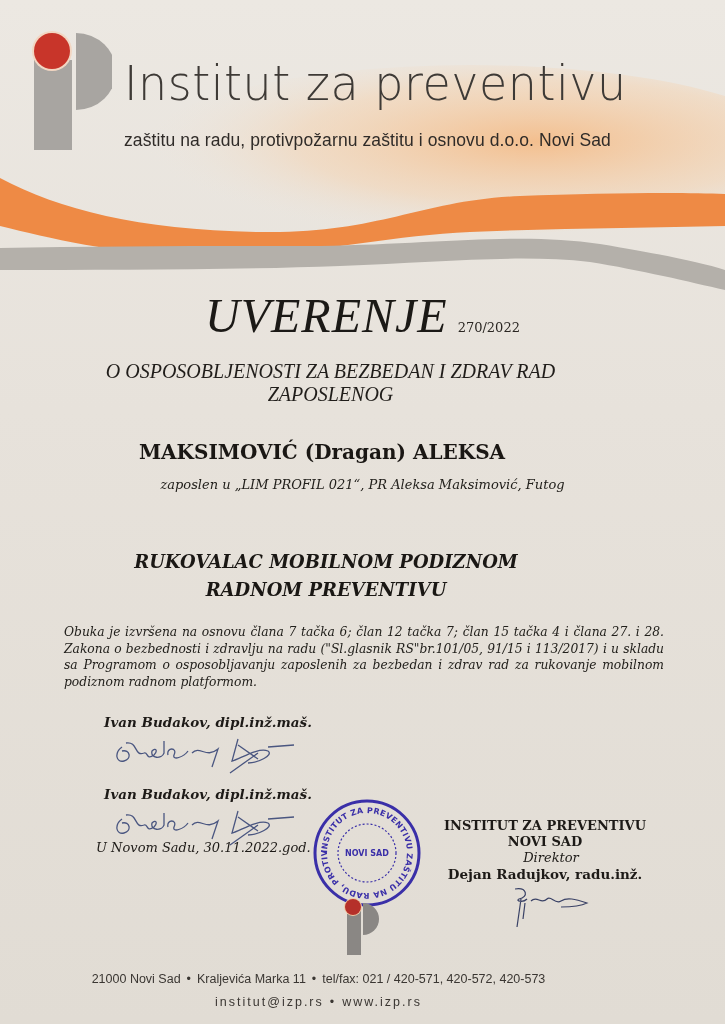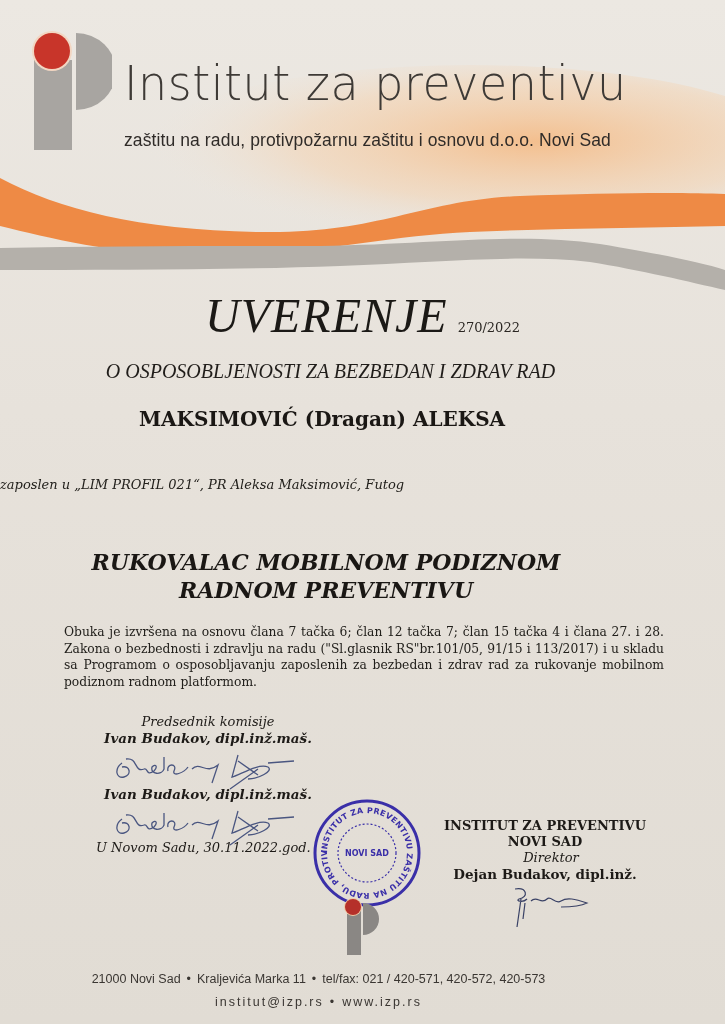--- a/index.html
+++ b/index.html
@@ -36,37 +36,37 @@
     .title-num {
       font-family: "DejaVu Serif", serif; font-size: 13px; color: #2a2622;
       margin-left: 10px;
     }
     .subtitle {
       position: absolute; left: 0; width: 661px; top: 360px; text-align: center;
       font-family: "Liberation Serif", "DejaVu Serif", serif; font-style: italic;
       font-size: 20px; line-height: 23px; color: #201d1a;
     }
     .person {
-      position: absolute; left: 0; width: 644px; top: 407px; text-align: center;
+      position: absolute; left: 0; width: 644px; top: 440px; text-align: center;
       font-family: "DejaVu Serif", serif; font-weight: bold; font-size: 20px; color: #1a1714;
     }
     .employed, .born {
-      position: absolute; left: 0; width: 725px; text-align: left;
+      position: absolute; left: 0; width: 725px; text-align: center;
       font-family: "DejaVu Serif", serif; font-style: italic; font-size: 13px; color: #22201c;
     }
     .employed { top: 477px; }
     .born { top: 512px; }
     .job {
       position: absolute; left: 0; width: 652px; top: 548px; text-align: center;
       font-family: "DejaVu Serif", serif; font-weight: bold; font-style: italic;
-      font-size: 22px; line-height: 28px; color: #1a1714;
+      font-size: 18px; line-height: 28px; color: #1a1714;
     }
     .basis {
       position: absolute; left: 64px; width: 600px; top: 624px;
-      font-family: "DejaVu Serif", serif; font-size: 12.3px;
+      font-family: "DejaVu Serif", serif; font-style: italic; font-size: 12.3px;
       line-height: 16.5px; color: #22201c; text-align: justify;
     }
     .sig-block {
       position: absolute; text-align: center; font-family: "DejaVu Serif", serif; color: #1d1a17;
     }
     .sig-role { font-style: italic; font-size: 13px; line-height: 16px; }
     .sig-name { font-weight: bold; font-size: 13.5px; line-height: 17px; font-style: italic; }
     .sig-scribble { display: block; margin: 2px auto 0; }
     .place-date {
       position: absolute; left: 96px; top: 840px;
@@ -116,34 +116,34 @@
 
   <div class="brand-title">Institut za preventivu</div>
   <div class="brand-sub">zaštitu na radu, protivpožarnu zaštitu i osnovu d.o.o. Novi Sad</div>
 
   <div class="title-row">
     <span class="title">UVERENJE</span><span class="title-num">270/2022</span>
   </div>
 
   <div class="subtitle">
     <div>O OSPOSOBLJENOSTI ZA BEZBEDAN I ZDRAV RAD</div>
+    <div>ZAPOSLENOG</div>
   </div>
 
   <div class="person">MAKSIMOVIĆ (Dragan) ALEKSA</div>
   <div class="employed">zaposlen u „LIM PROFIL 021“, PR Aleksa Maksimović, Futog</div>
 
   <div class="job">
     <div>RUKOVALAC MOBILNOM PODIZNOM</div>
     <div>RADNOM PREVENTIVU</div>
   </div>
 
   <div class="basis">Obuka je izvršena na osnovu člana 7 tačka 6; član 12 tačka 7; član 15 tačka 4 i člana 27. i 28. Zakona o bezbednosti i zdravlju na radu ("Sl.glasnik RS"br.101/05, 91/15 i 113/2017) i u skladu sa Programom o osposobljavanju zaposlenih za bezbedan i zdrav rad za rukovanje mobilnom podiznom radnom platformom.</div>
 
   <div class="sig-block" style="left:88px; width:240px; top:714px;">
-    <div class="sig-role">Predsednik komisije</div>
     <div class="sig-name">Ivan Budakov, dipl.inž.maš.</div>
     <svg class="sig-scribble" width="200" height="46" viewBox="0 0 200 46">
       <path d="M14,14 C6,20 8,30 16,28 C24,26 22,16 14,18 M18,10 C30,8 26,24 36,20 C40,18 38,28 46,22 C50,18 48,14 44,18 C42,26 54,26 56,20 L56,8 M60,22 C58,14 70,14 66,22 C64,28 76,24 80,18 M84,20 C92,12 98,26 110,16 L104,34 M130,6 L124,28 C132,26 150,14 160,18 C166,22 150,30 140,30 M130,12 L150,26 M160,14 L186,12 M150,20 L122,40" fill="none" stroke="#4a5680" stroke-width="1.3"></path>
     </svg>
   </div>
 
   <div class="sig-block" style="left:88px; width:240px; top:786px;">
     <div class="sig-name">Ivan Budakov, dipl.inž.maš.</div>
     <svg class="sig-scribble" width="200" height="46" viewBox="0 0 200 46">
       <path d="M14,14 C6,20 8,30 16,28 C24,26 22,16 14,18 M18,10 C30,8 26,24 36,20 C40,18 38,28 46,22 C50,18 48,14 44,18 C42,26 54,26 56,20 L56,8 M60,22 C58,14 70,14 66,22 C64,28 76,24 80,18 M84,20 C92,12 98,26 110,16 L104,34 M130,6 L124,28 C132,26 150,14 160,18 C166,22 150,30 140,30 M130,12 L150,26 M160,14 L186,12 M150,20 L122,40" fill="none" stroke="#4a5680" stroke-width="1.3"></path>
@@ -168,21 +168,21 @@
     <rect x="7" y="12" width="14" height="48" fill="#8a8784"></rect>
     <path d="M23,8 L23,40 A16,16 0 0 0 23,8 Z" fill="#8a8784"></path>
     <circle cx="13" cy="12" r="9" fill="#f0c9a4"></circle>
     <circle cx="13" cy="12" r="8" fill="#b5302a"></circle>
   </svg>
 
   <div class="org-block">
     <div class="org-name">INSTITUT ZA PREVENTIVU</div>
     <div class="org-name">NOVI SAD</div>
     <div class="org-role">Direktor</div>
-    <div class="org-person">Dejan Budakov, dipl.inž.</div>
+    <div class="org-person">Dejan Radujkov, radu.inž.</div>
     <svg class="sig-scribble" width="140" height="44" viewBox="0 0 140 44">
       <path d="M40,4 C52,2 54,12 44,14 C40,16 48,18 52,14 M46,14 L42,42 M50,18 L48,34 M56,16 C62,10 66,20 72,14 C76,10 80,20 86,16 C92,12 100,14 112,18 C104,22 94,22 86,22" fill="none" stroke="#3a4266" stroke-width="1.2"></path>
     </svg>
   </div>
 
   <div class="footer footer-1">
     <span>21000 Novi Sad</span><span class="dot">•</span><span>Kraljevića Marka 11</span><span class="dot">•</span><span>tel/fax: 021 / 420-571, 420-572, 420-573</span>
   </div>
   <div class="footer footer-2">
     <span>institut@izp.rs</span><span class="dot">•</span><span>www.izp.rs</span>

